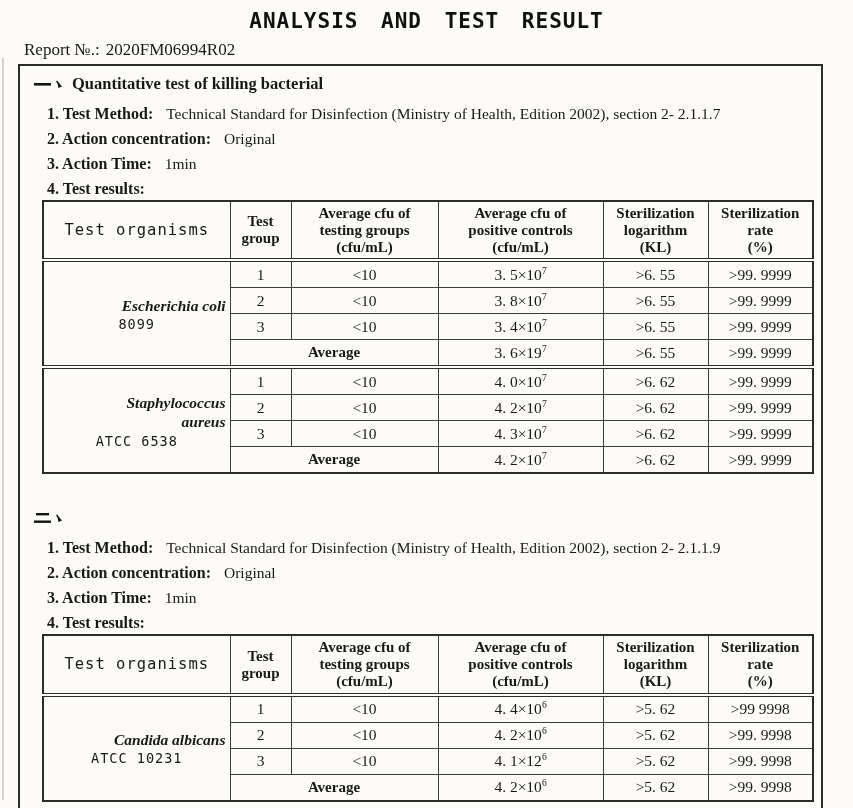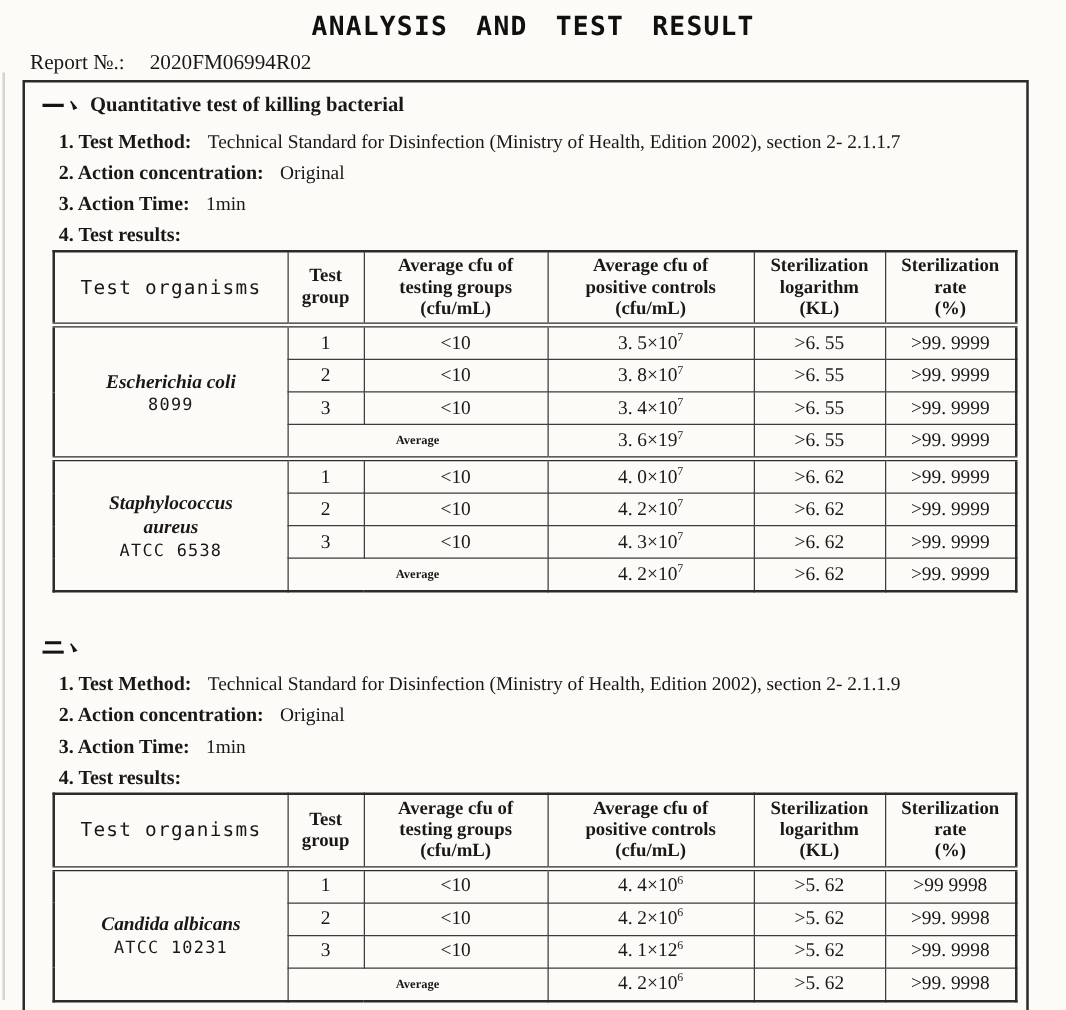--- a/index.html
+++ b/index.html
@@ -23,21 +23,21 @@
     font-weight:bold;
     font-size:21px;
     letter-spacing:1px;
     word-spacing:9px;
     color:#101010;
   }
   .report-line{
     margin:7px 0 4px 24px;
     font-size:17px;
   }
-  .report-line .num{margin-left:20px;}
+  .report-line .num{margin-left:6px;}
   .content-box{
     margin:0 30px 0 18px;
     border:2px solid #2b2b2b;
     padding:4px 0 8px 10px;
     background:transparent;
   }
   .section-heading{
     display:flex;
     margin:4px 0 0 2px;
     font-weight:bold;font-size:16.5px;
@@ -80,26 +80,27 @@
     height:25px;
     font-size:15.5px;
     padding:0 3px;
   }
   .results sup{font-size:9.5px;line-height:0;}
   td.org-cell{padding:2px 4px;}
   .org-name{
     font-style:italic;font-weight:bold;
     font-size:15.5px;line-height:1.25;
     white-space:pre-line;
+    text-align:right;
   }
   .org-code{
     font-family:"DejaVu Sans Mono", monospace;
     font-size:13.5px;margin-top:1px;letter-spacing:1px;
   }
-  td.avg-label{font-weight:bold;font-size:10px;}
+  td.avg-label{font-weight:bold;font-size:15px;}
   tr.sep td{border-top:4px double #2b2b2b;}
 </style>
 </head>
 <body>
 
 <div class="page">
   <div class="scan-edge"></div>
 
   <div class="doc-title">ANALYSIS AND TEST RESULT</div>
 

